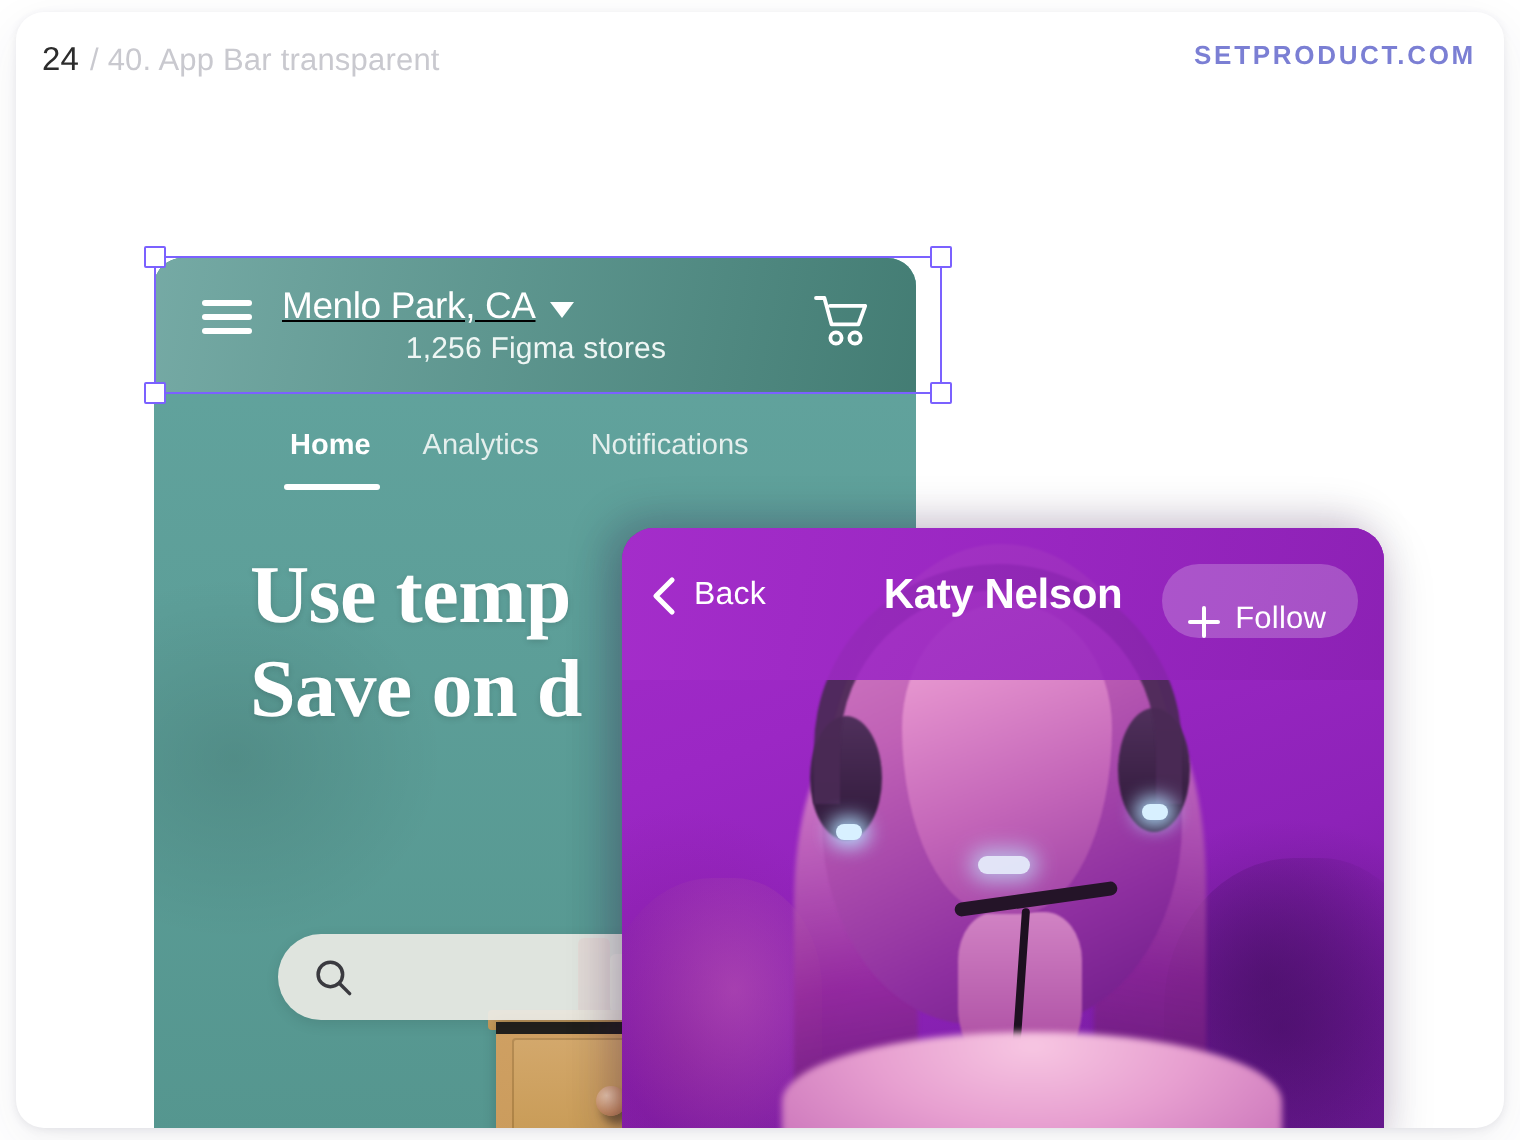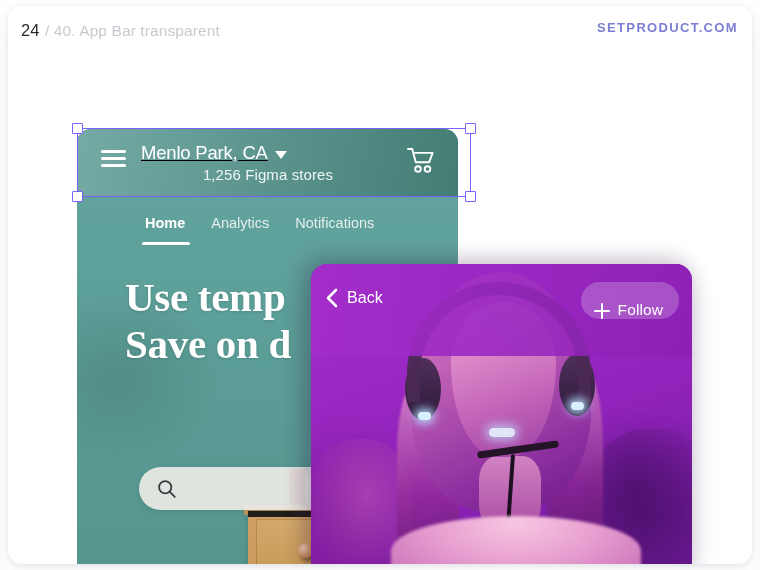--- a/index.html
+++ b/index.html
@@ -478,21 +478,21 @@
     background: linear-gradient(180deg, #d183c4, #a8479f);
     border-radius: 30% 30% 40% 40%;
     filter: blur(0.6px);
   }
 
   
   #purple-app-bar {
     position: absolute;
     left: 0; top: 0;
     width: 381px;
-    height: 92px;
+    height: 76px;
     background: linear-gradient(95deg, rgba(164,45,202,0.93) 0%, rgba(152,38,192,0.88) 55%, rgba(138,32,178,0.80) 100%);
     border-radius: 16px 16px 0 0;
   }
   #back-button {
     position: absolute;
     left: 14px;
     top: 24px;
     display: flex;
     align-items: center;
     gap: 8px;
@@ -658,20 +658,21 @@
       <div id="collar"></div>
     </div>
 
     <div id="purple-app-bar">
       <div id="back-button">
         <svg id="chevron-left-icon" viewBox="0 0 14 20">
           <path d="M11 2 L3 10 L11 18" fill="none" stroke="#ffffff" stroke-width="2.6" stroke-linecap="round" stroke-linejoin="round"></path>
         </svg>
         <span id="back-label">Back</span>
       </div>
+      <div id="purple-title">Katy Nelson</div>
       <div id="follow-button">
         <span id="plus-icon"></span>
         <span id="follow-label">Follow</span>
       </div>
     </div>
   </div>
 
 </div>
 
 </body></html>

